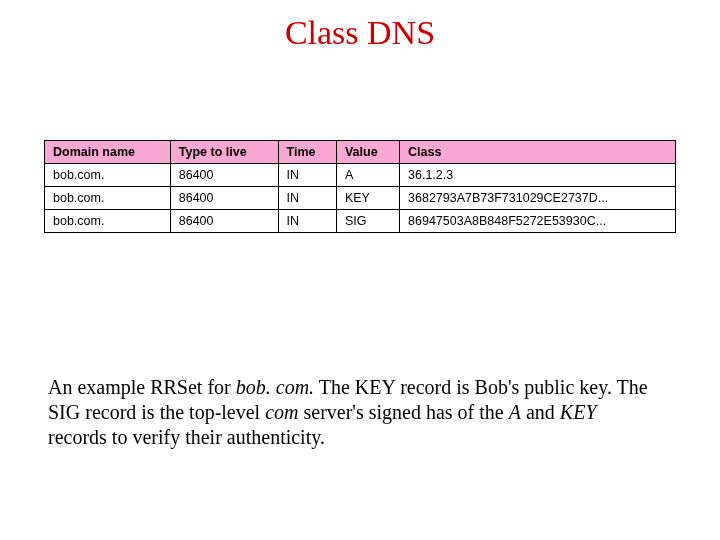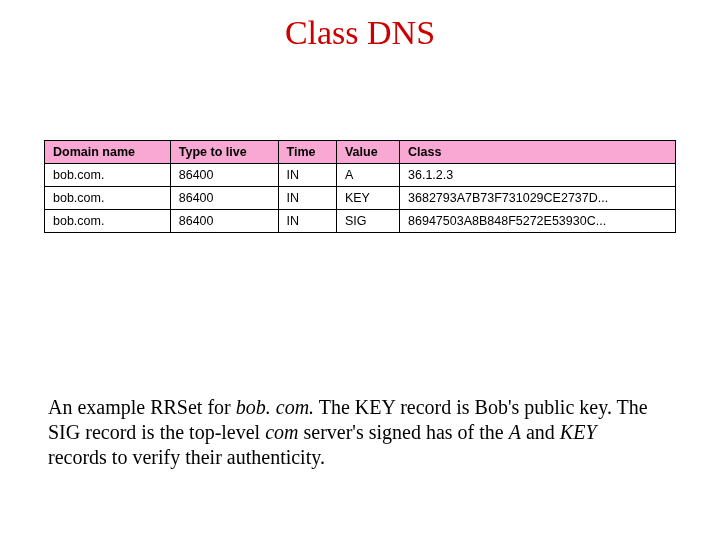--- a/index.html
+++ b/index.html
@@ -40,21 +40,20 @@
       margin-left: 33px;
     }
     .caption {
       position: absolute;
       left: 48px;
       right: 72px;
       top: 375px;
       font-size: 20px;
       line-height: 1.25;
       font-family: "Times New Roman", Times, serif;
-      margin-top: 20px;
     }
     .caption .i { font-style: italic; }
   </style>
 </head>
 <body>
 
 <h1 class="title">Class DNS</h1>
 
 <div class="table-wrap">
   <table class="dns">

